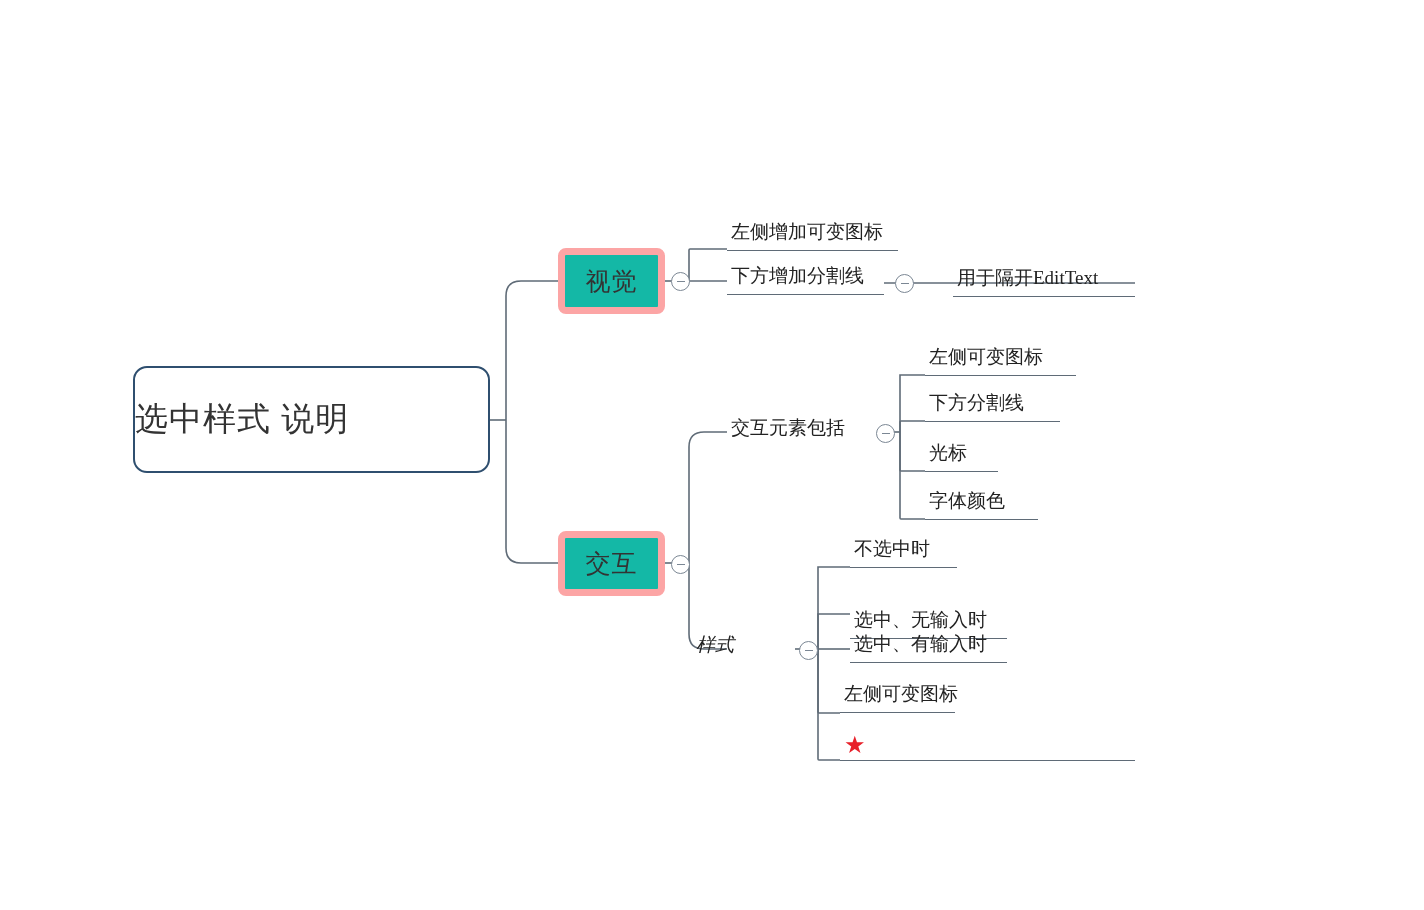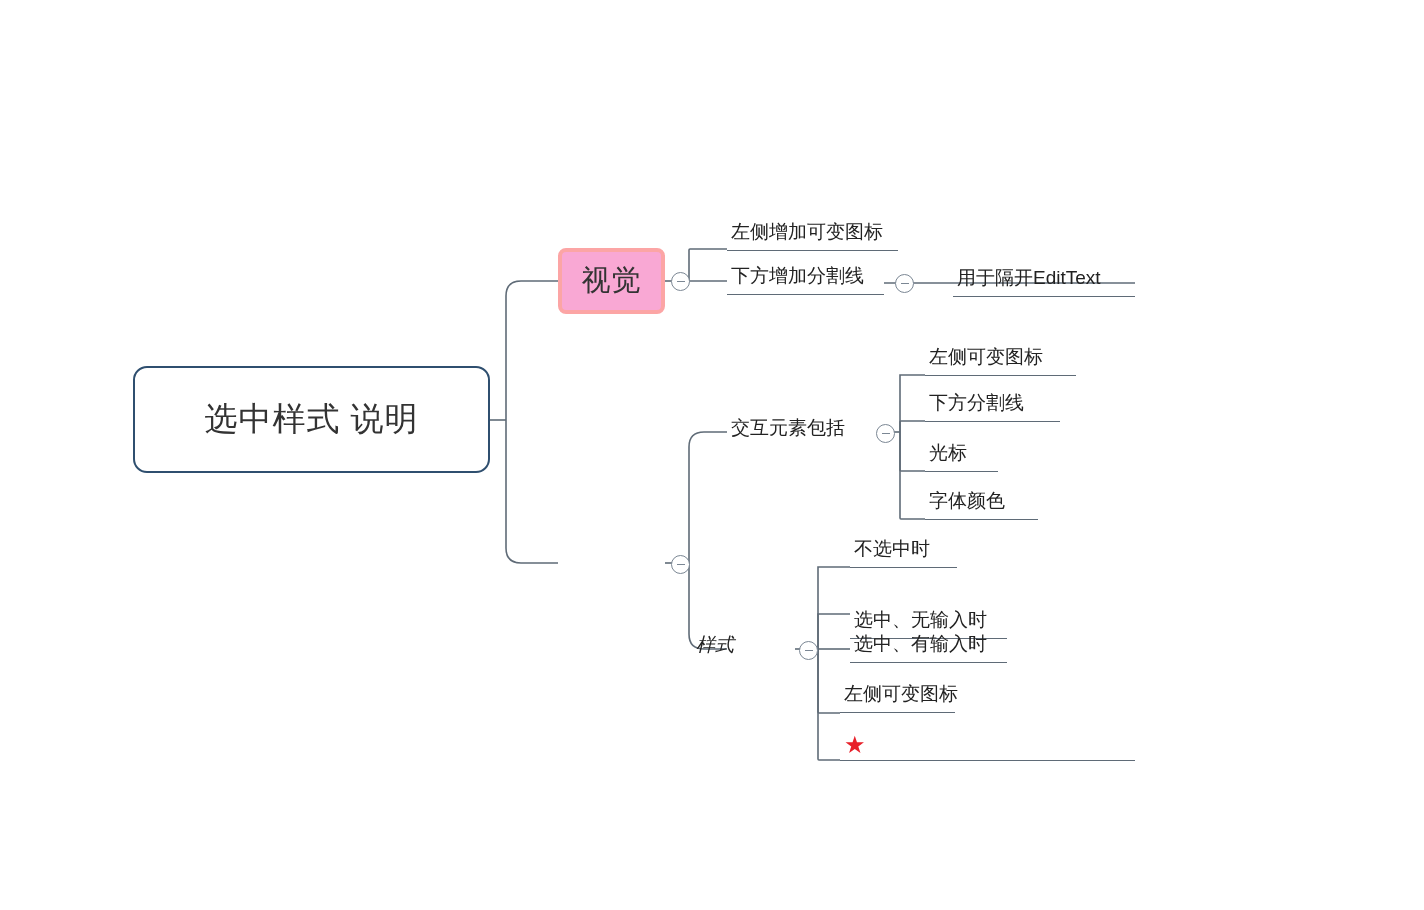--- a/index.html
+++ b/index.html
@@ -32,34 +32,33 @@
   .root-node {
     left: 133px;
     top: 366px;
     width: 357px;
     height: 107px;
     border: 2px solid #2f4f6f;
     border-radius: 14px;
     background: #ffffff;
     display: flex;
     align-items: center;
-    justify-content: center;
     font-size: 33px;
     color: #333333;
     letter-spacing: 1px;
   }
   
   .l1-node {
-    border: 4px solid #fca5a5;
+    border: 7px solid #fca5a5;
     border-radius: 8px;
-    background: #f9a8d4;
+    background: #14b8a6;
     display: flex;
     align-items: center;
     justify-content: center;
-    font-size: 29px;
+    font-size: 25px;
     color: #333333;
     letter-spacing: 1px;
   }
   #node-shijue {
     left: 558px;
     top: 248px;
     width: 107px;
     height: 66px;
   }
   #node-jiaohu {
@@ -71,20 +70,21 @@
   
   .t-node {
     font-size: 19px;
     color: #222222;
     padding: 0 4px 5px 4px;
     display: flex;
     align-items: flex-end;
   }
   .t-node.under {
     border-bottom: 1.5px solid #5f6b77;
+    font-family: Liberation Serif, serif;
   }
   
   .toggle {
     position: absolute;
     width: 17px;
     height: 17px;
     border: 1.3px solid #7b8794;
     border-radius: 50%;
     background: #ffffff;
     display: flex;
@@ -147,20 +147,23 @@
     <span>选中样式 说明</span>
   </div>
 
   <div class="node l1-node" id="node-shijue">
     <span>视觉</span>
   </div>
   <div class="toggle" style="left:671px; top:272px;">
       <i></i>
     </div>
 
+  <div class="node l1-node" id="node-jiaohu">
+    <span>交互</span>
+  </div>
   <div class="toggle" style="left:671px; top:555px;">
       <i></i>
     </div>
 
   <div class="node t-node under" style="left:727px; top:224px; width:171px; height:27px;">
     <span>左侧增加可变图标</span>
   </div>
 
   <div class="node t-node under" style="left:727px; top:268px; width:157px; height:27px;">
     <span>下方增加分割线</span>

